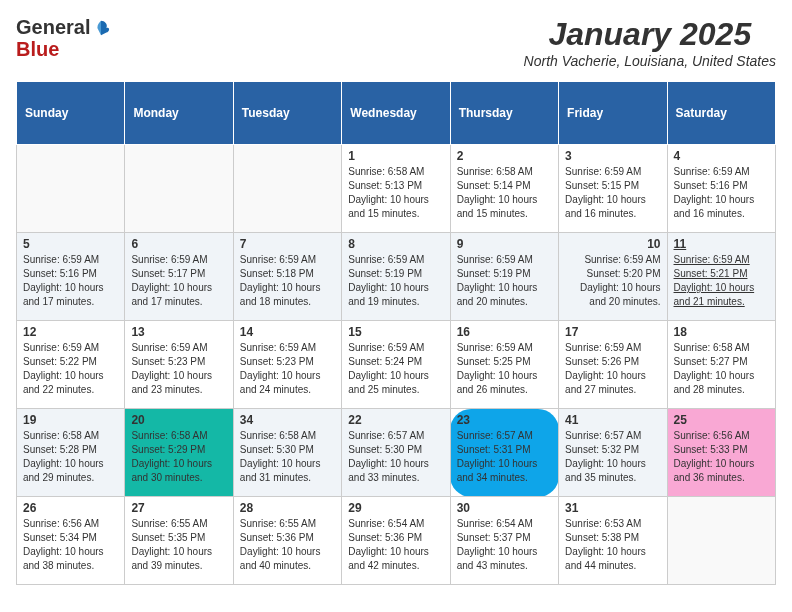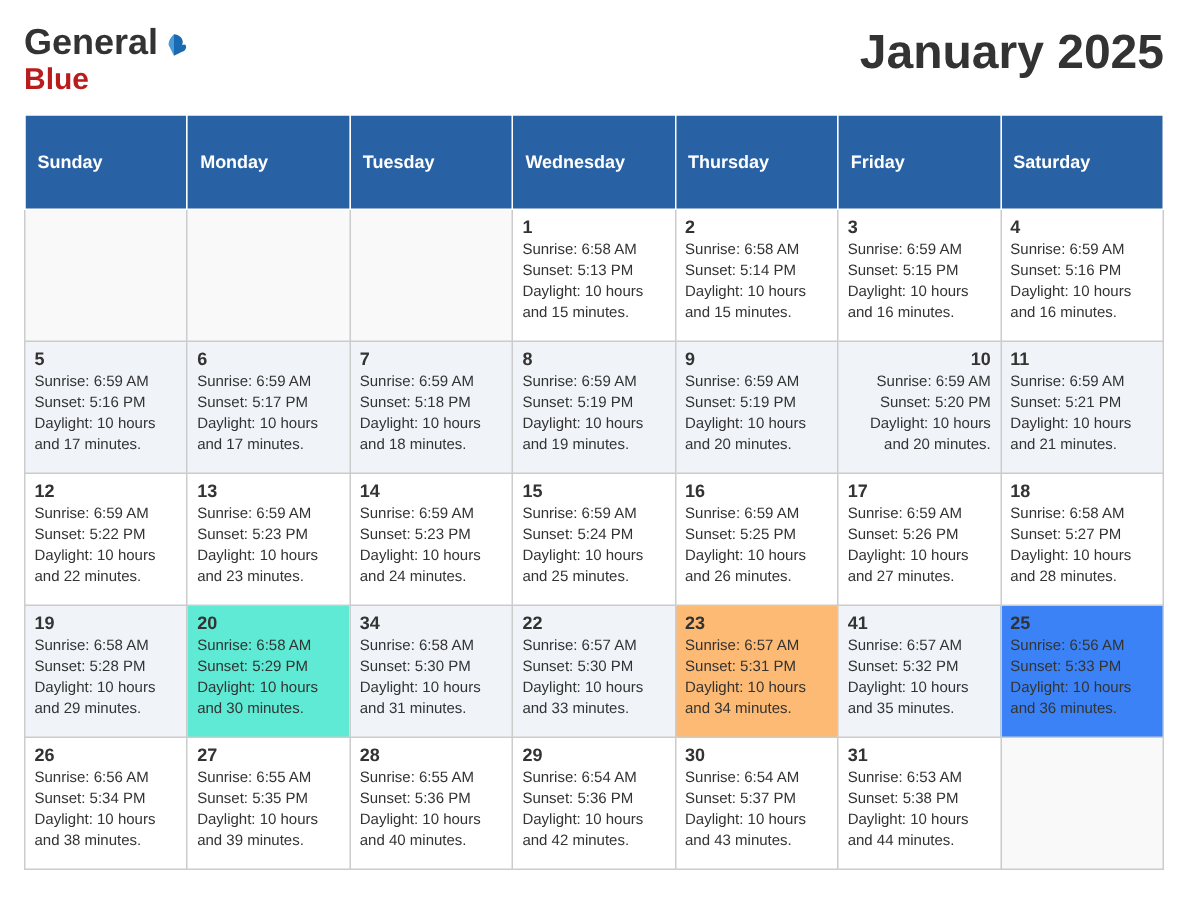--- a/index.html
+++ b/index.html
@@ -19,37 +19,38 @@
     .logo {
       display: flex;
       align-items: center;
     }
     .logo-text {
       display: flex;
       flex-direction: column;
       line-height: 1.1;
     }
     .logo-general {
-      font-size: 24px;
+      font-size: 20px;
       font-weight: bold;
       color: #333;
     }
     .logo-blue {
       font-size: 20px;
       font-weight: bold;
       color: #b91c1c;
     }
     .logo-icon {
       width: 18px;
       height: 18px;
       margin-left: 2px;
       margin-top: 2px;
     }
     .title-section {
       text-align: center;
+      font-style: italic;
     }
     .month-title {
       font-size: 32px;
       font-weight: bold;
       color: #333;
     }
     .location {
       font-size: 14px;
       color: #333;
     }
@@ -101,20 +102,21 @@
         <svg class="logo-icon" viewBox="0 0 20 20" xmlns="http://www.w3.org/2000/svg">
           <path d="M10 2 C14 2 18 6 16 10 C20 8 20 14 16 15 L10 18 L10 2Z" fill="#1a6ab1"></path>
           <path d="M10 2 C8 4 6 6 6 10 L10 18 L10 2Z" fill="#4a9ad4"></path>
         </svg>
       </div>
       <span class="logo-blue">Blue</span>
     </div>
   </div>
   <div class="title-section">
     <div class="month-title">January 2025</div>
+    <div class="location">North Vacherie, Louisiana, United States</div>
   </div>
 </div>
 
 <table class="calendar">
   <thead>
     <tr>
     <th>Sunday</th>
         <th>Monday</th>
         <th>Tuesday</th>
         <th>Wednesday</th>
@@ -163,21 +165,21 @@
           <div class="day-info">Sunrise: 6:59 AM<br>Sunset: 5:19 PM<br>Daylight: 10 hours and 19 minutes.</div>
         </td>
         <td style="background: rgb(240, 244, 248);">
           <div class="day-num">9</div>
           <div class="day-info">Sunrise: 6:59 AM<br>Sunset: 5:19 PM<br>Daylight: 10 hours and 20 minutes.</div>
         </td>
         <td style="background: rgb(240, 244, 248); text-align: right;">
           <div class="day-num">10</div>
           <div class="day-info">Sunrise: 6:59 AM<br>Sunset: 5:20 PM<br>Daylight: 10 hours and 20 minutes.</div>
         </td>
-        <td style="background: rgb(240, 244, 248);">
+        <td style="background: rgb(240, 244, 248); text-decoration: underline;">
           <div class="day-num">11</div>
           <div class="day-info">Sunrise: 6:59 AM<br>Sunset: 5:21 PM<br>Daylight: 10 hours and 21 minutes.</div>
         </td>
       </tr>
       <tr style="background: rgb(255, 255, 255); border-radius: 21px;">
         <td>
           <div class="day-num">12</div>
           <div class="day-info">Sunrise: 6:59 AM<br>Sunset: 5:22 PM<br>Daylight: 10 hours and 22 minutes.</div>
         </td>
         <td>
@@ -203,41 +205,41 @@
         <td>
           <div class="day-num">18</div>
           <div class="day-info">Sunrise: 6:58 AM<br>Sunset: 5:27 PM<br>Daylight: 10 hours and 28 minutes.</div>
         </td>
       </tr>
       <tr style="background: rgb(240, 244, 248); margin-top: 38px;">
         <td style="background: rgb(240, 244, 248);">
           <div class="day-num">19</div>
           <div class="day-info">Sunrise: 6:58 AM<br>Sunset: 5:28 PM<br>Daylight: 10 hours and 29 minutes.</div>
         </td>
-        <td style="background: #5eead4;">
+        <td style="background: #14b8a6;">
           <div class="day-num">20</div>
           <div class="day-info">Sunrise: 6:58 AM<br>Sunset: 5:29 PM<br>Daylight: 10 hours and 30 minutes.</div>
         </td>
         <td style="background: rgb(240, 244, 248);">
           <div class="day-num">34</div>
           <div class="day-info">Sunrise: 6:58 AM<br>Sunset: 5:30 PM<br>Daylight: 10 hours and 31 minutes.</div>
         </td>
         <td style="background: rgb(240, 244, 248);">
           <div class="day-num">22</div>
           <div class="day-info">Sunrise: 6:57 AM<br>Sunset: 5:30 PM<br>Daylight: 10 hours and 33 minutes.</div>
         </td>
-        <td style="background: #fdba74;">
+        <td style="background: #0ea5e9; border-radius: 21px;">
           <div class="day-num">23</div>
           <div class="day-info">Sunrise: 6:57 AM<br>Sunset: 5:31 PM<br>Daylight: 10 hours and 34 minutes.</div>
         </td>
         <td style="background: rgb(240, 244, 248);">
           <div class="day-num">41</div>
           <div class="day-info">Sunrise: 6:57 AM<br>Sunset: 5:32 PM<br>Daylight: 10 hours and 35 minutes.</div>
         </td>
-        <td style="background: #3b82f6;">
+        <td style="background: #f9a8d4;">
           <div class="day-num">25</div>
           <div class="day-info">Sunrise: 6:56 AM<br>Sunset: 5:33 PM<br>Daylight: 10 hours and 36 minutes.</div>
         </td>
       </tr>
       <tr style="background: rgb(255, 255, 255);">
         <td>
           <div class="day-num">26</div>
           <div class="day-info">Sunrise: 6:56 AM<br>Sunset: 5:34 PM<br>Daylight: 10 hours and 38 minutes.</div>
         </td>
         <td>

